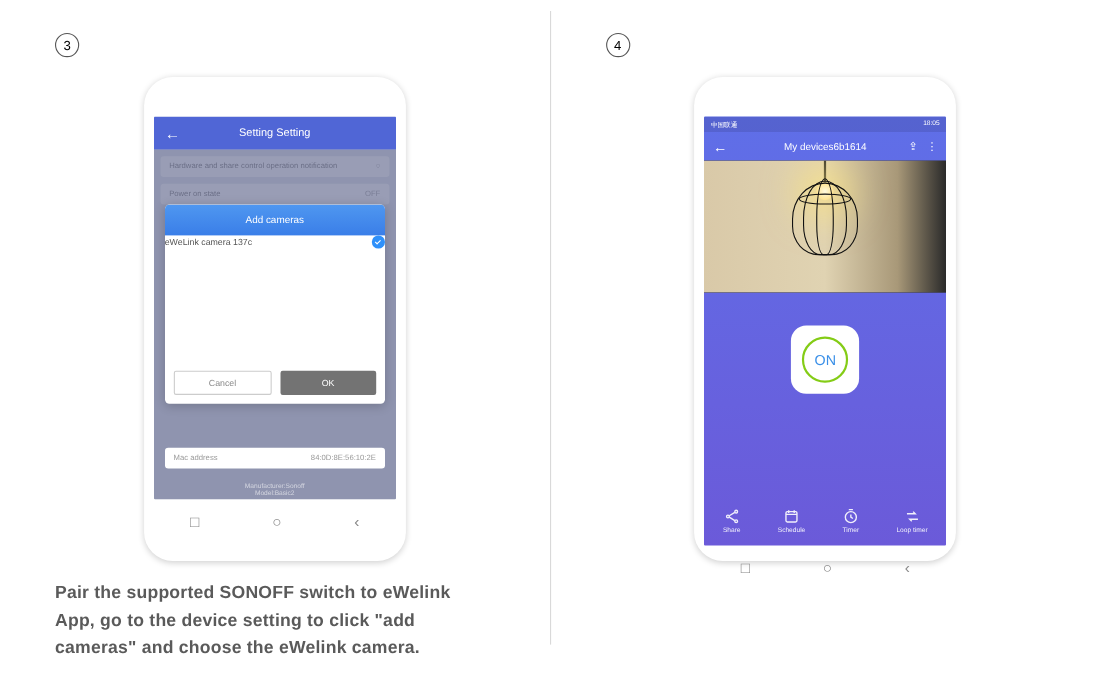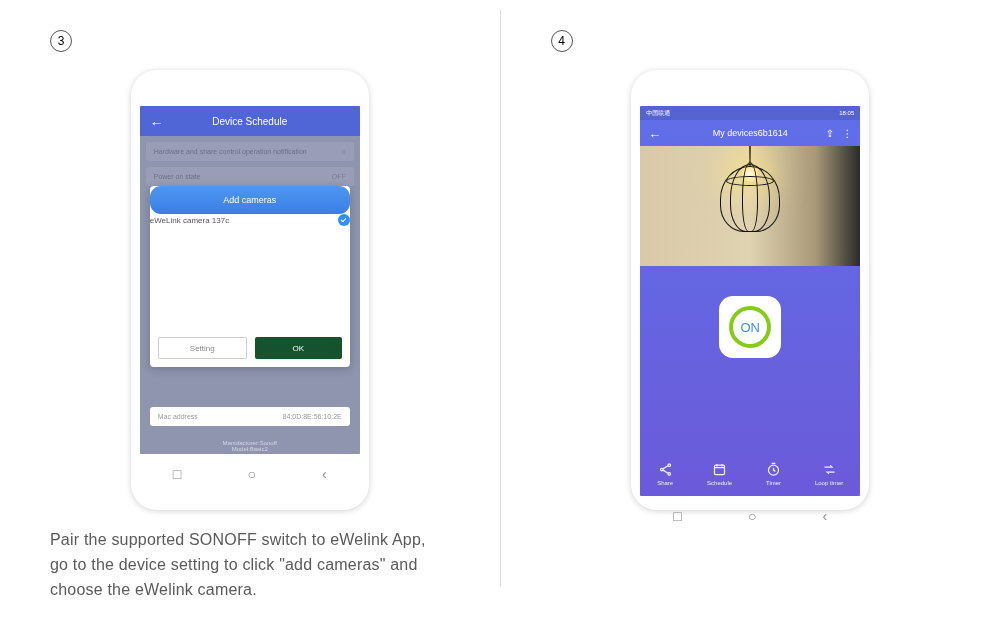--- a/index.html
+++ b/index.html
@@ -16,68 +16,68 @@
 .nav span{color:#888;font-size:14px;}
 
 
 .s3-bar{height:30px;background:#5066d6;display:flex;align-items:center;justify-content:center;color:#fff;font-size:10px;position:relative;}
 .s3-bar .back{position:absolute;left:10px;color:#fff;font-size:14px;}
 .s3-dim{position:absolute;top:30px;left:0;right:0;bottom:0;padding:6px;}
 .s3-item{background:#fff;border-radius:3px;padding:6px 8px;margin-bottom:6px;font-size:7px;color:#999;display:flex;justify-content:space-between;align-items:center;}
 .s3-item .tag{color:#bbb;font-size:7px;}
 .s3-overlay{position:absolute;top:30px;left:0;right:0;bottom:0;background:rgba(70,76,120,0.55);}
 .s3-modal{position:absolute;left:10px;right:10px;top:80px;background:#fff;border-radius:4px;box-shadow:0 2px 10px rgba(0,0,0,0.2);overflow:hidden;}
-.s3-modal-head{height:28px;background:linear-gradient(180deg,#4f97f0,#3a7ee8);color:#fff;font-size:9px;display:flex;align-items:center;justify-content:center;border-radius:11px;}
+.s3-modal-head{height:28px;background:linear-gradient(180deg,#4f97f0,#3a7ee8);color:#fff;font-size:9px;display:flex;align-items:center;justify-content:center;}
 .s3-modal-body{height:115px;}
 .s3-cam{font-size:8px;color:#555;display:flex;justify-content:space-between;align-items:center;}
 .s3-check{width:12px;height:12px;border-radius:50%;background:#2e90fa;position:relative;}
 .s3-check::after{content:"";position:absolute;left:3px;top:4px;width:4px;height:2px;border-left:1.5px solid #fff;border-bottom:1.5px solid #fff;transform:rotate(-45deg);}
 .s3-modal-foot{display:flex;gap:8px;padding:8px;}
 .s3-btn{flex:1;height:22px;border-radius:2px;font-size:8px;display:flex;align-items:center;justify-content:center;}
 .s3-cancel{border:1px solid #ccc;color:#888;}
-.s3-ok{background:#14532d;color:#fff;}
+.s3-ok{background:#737373;color:#fff;}
 .s3-mac{position:absolute;left:10px;right:10px;bottom:28px;background:#fff;border-radius:3px;padding:6px 8px;font-size:7px;color:#999;display:flex;justify-content:space-between;}
 .s3-foot-dim{position:absolute;left:0;right:0;bottom:2px;text-align:center;font-size:6px;color:rgba(255,255,255,0.6);}
 
 
 .s4{background:linear-gradient(180deg,#5f6fe8,#6b5ad9);height:100%;}
 .s4-status{height:14px;background:rgba(0,0,0,0.1);display:flex;justify-content:space-between;align-items:center;padding:0 6px;font-size:6px;color:#fff;}
 .s4-bar{height:26px;display:flex;align-items:center;justify-content:center;color:#fff;font-size:9px;position:relative;}
 .s4-bar .back{position:absolute;left:8px;font-size:13px;}
 .s4-bar .icons{position:absolute;right:8px;display:flex;gap:8px;font-size:10px;}
 .s4-video{height:120px;background:#333;position:relative;overflow:hidden;}
 .s4-video .wall{position:absolute;inset:0;background:linear-gradient(90deg,#d9c9a8 0%,#e0d3b2 50%,#a89878 80%,#2a2a2a 100%);}
 .s4-lamp{position:absolute;left:50%;top:0;transform:translateX(-50%);width:2px;height:20px;background:#222;}
 .s4-bulb{position:absolute;left:50%;top:20px;transform:translateX(-50%);width:16px;height:16px;border-radius:50%;background:radial-gradient(circle,#fffbe0,#ffd96b);box-shadow:0 0 30px 18px rgba(255,230,120,0.55);}
 .s4-cage{position:absolute;left:50%;top:14px;transform:translateX(-50%);width:60px;height:72px;}
 .s4-cage div{position:absolute;border:1.5px solid #111;border-radius:50% 50% 40% 40%;}
 .s4-cage .w1{left:0;top:6px;width:60px;height:66px;}
 .s4-cage .w2{left:10px;top:4px;width:40px;height:68px;}
 .s4-cage .w3{left:22px;top:2px;width:16px;height:70px;}
 .s4-cage .ring{left:6px;top:16px;width:48px;height:10px;border-radius:50%;}
 .s4-on{width:62px;height:62px;background:#fff;border-radius:14px;position:absolute;left:50%;top:190px;transform:translateX(-50%);display:flex;align-items:center;justify-content:center;}
-.s4-on-inner{width:42px;height:42px;border:4px solid #84cc16;border-radius:50%;display:flex;align-items:center;justify-content:center;color:#3b90e8;font-size:13px;font-weight:500;}
+.s4-on-inner{width:42px;height:42px;border:2px solid #84cc16;border-radius:50%;display:flex;align-items:center;justify-content:center;color:#3b90e8;font-size:13px;font-weight:500;}
 .s4-foot{position:absolute;bottom:0;left:0;right:0;height:44px;display:flex;justify-content:space-around;align-items:center;}
 .s4-foot .fi{color:#fff;text-align:center;font-size:6px;opacity:0.9;display:flex;flex-direction:column;align-items:center;gap:3px;}
 .s4-foot .fi svg{width:15px;height:15px;}
 
-.caption{margin-top:18px;font-size:16px;color:#5a5a5a;line-height:1.55;max-width:380px;font-weight:400;letter-spacing:0.2px;}
+.caption{margin-top:18px;font-size:16px;color:#5a5a5a;line-height:1.55;max-width:380px;font-weight:700;letter-spacing:0.2px;}
 </style>
 </head>
 <body>
 
 <div class="page">
 
   <div class="half">
     <div class="step-num">3</div>
     <div class="phone">
       <div class="screen">
         <div class="s3-bar">
           <span class="back">←</span>
-          <span>Device Schedule</span>
+          <span>Setting Setting</span>
         </div>
         <div class="s3-dim">
           <div class="s3-item">
             <span>Hardware and share control operation notification</span>
             <span class="tag">○</span>
           </div>
           <div class="s3-item">
             <span>Power on state</span>
             <span class="tag">OFF</span>
           </div>
@@ -85,21 +85,21 @@
         <div class="s3-overlay"></div>
         <div class="s3-modal">
           <div class="s3-modal-head">Add cameras</div>
           <div class="s3-modal-body">
             <div class="s3-cam">
               <span>eWeLink camera 137c</span>
               <span class="s3-check"></span>
             </div>
           </div>
           <div class="s3-modal-foot">
-            <div class="s3-btn s3-cancel">Setting</div>
+            <div class="s3-btn s3-cancel">Cancel</div>
             <div class="s3-btn s3-ok">OK</div>
           </div>
         </div>
         <div class="s3-mac">
           <span>Mac address</span>
           <span>84:0D:8E:56:10:2E</span>
         </div>
         <div class="s3-foot-dim">
           <div>Manufacturer:Sonoff</div>
           <div>Model:Basic2</div>

